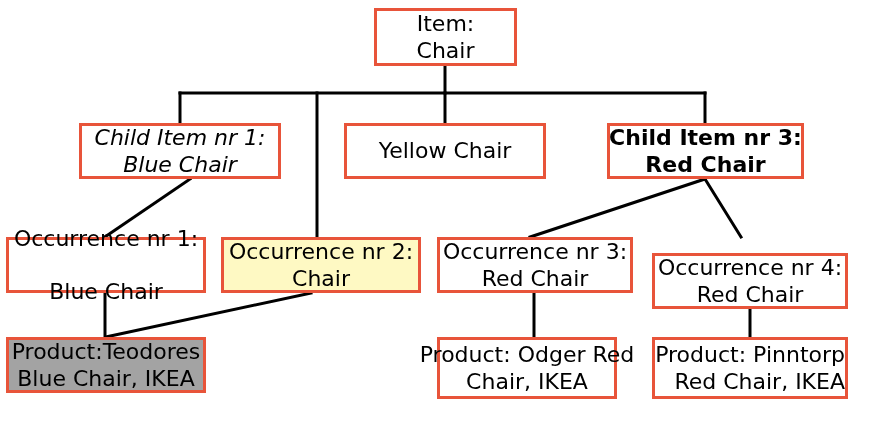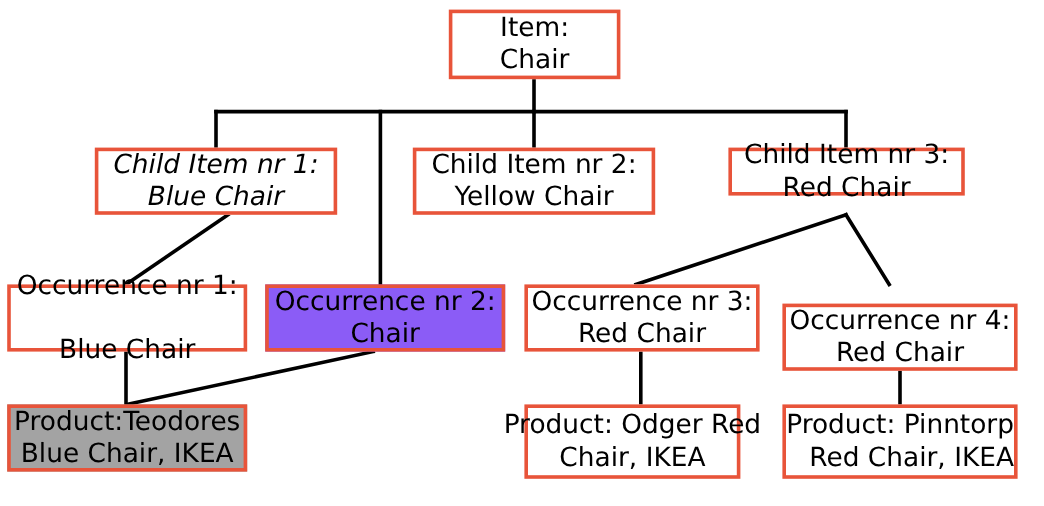--- a/index.html
+++ b/index.html
@@ -66,32 +66,31 @@
   <div id="node-layer">
       <div class="node-box" style="left: 374px; top: 8px; width: 143px; height: 58px; border-color: rgb(232, 84, 58); background: rgb(255, 255, 255); color: rgb(0, 0, 0);">
         <span class="node-line">Item:</span>
         <span class="node-line">Chair</span>
       </div>
       <div class="node-box" style="left: 79px; top: 123px; width: 202px; height: 56px; border-color: rgb(232, 84, 58); background: rgb(255, 255, 255); color: rgb(0, 0, 0); font-style: italic;">
         <span class="node-line">Child Item nr 1:</span>
         <span class="node-line">Blue Chair</span>
       </div>
       <div class="node-box" style="left: 344px; top: 123px; width: 202px; height: 56px; border-color: rgb(232, 84, 58); background: rgb(255, 255, 255); color: rgb(0, 0, 0);">
-        <span class="node-line">Child Item nr 2:</span>
         <span class="node-line">Yellow Chair</span>
       </div>
-      <div class="node-box" style="left: 607px; top: 123px; width: 197px; height: 40px; border-color: rgb(232, 84, 58); background: rgb(255, 255, 255); color: rgb(0, 0, 0);">
+      <div class="node-box" style="left: 607px; top: 123px; width: 197px; height: 56px; border-color: rgb(232, 84, 58); background: rgb(255, 255, 255); color: rgb(0, 0, 0); font-weight: bold;">
         <span class="node-line">Child Item nr 3:</span>
         <span class="node-line">Red Chair</span>
       </div>
       <div class="node-box" style="left: 6px; top: 237px; width: 200px; height: 56px; border-color: rgb(232, 84, 58); background: rgb(255, 255, 255); color: rgb(0, 0, 0); gap: 26px;">
         <span class="node-line">Occurrence nr 1:</span>
         <span class="node-line">Blue Chair</span>
       </div>
-      <div class="node-box" style="left: 221px; top: 237px; width: 200px; height: 56px; border-color: rgb(232, 84, 58); background: #8b5cf6; color: rgb(0, 0, 0);">
+      <div class="node-box" style="left: 221px; top: 237px; width: 200px; height: 56px; border-color: rgb(232, 84, 58); background: #fef9c3; color: rgb(0, 0, 0);">
         <span class="node-line">Occurrence nr 2:</span>
         <span class="node-line">Chair</span>
       </div>
       <div class="node-box" style="left: 437px; top: 237px; width: 196px; height: 56px; border-color: rgb(232, 84, 58); background: rgb(255, 255, 255); color: rgb(0, 0, 0);">
         <span class="node-line">Occurrence nr 3:</span>
         <span class="node-line">Red Chair</span>
       </div>
       <div class="node-box" style="left: 652px; top: 237px; width: 196px; height: 56px; border-color: rgb(232, 84, 58); background: rgb(255, 255, 255); color: rgb(0, 0, 0); margin-top: 16px;">
         <span class="node-line">Occurrence nr 4:</span>
         <span class="node-line">Red Chair</span>

